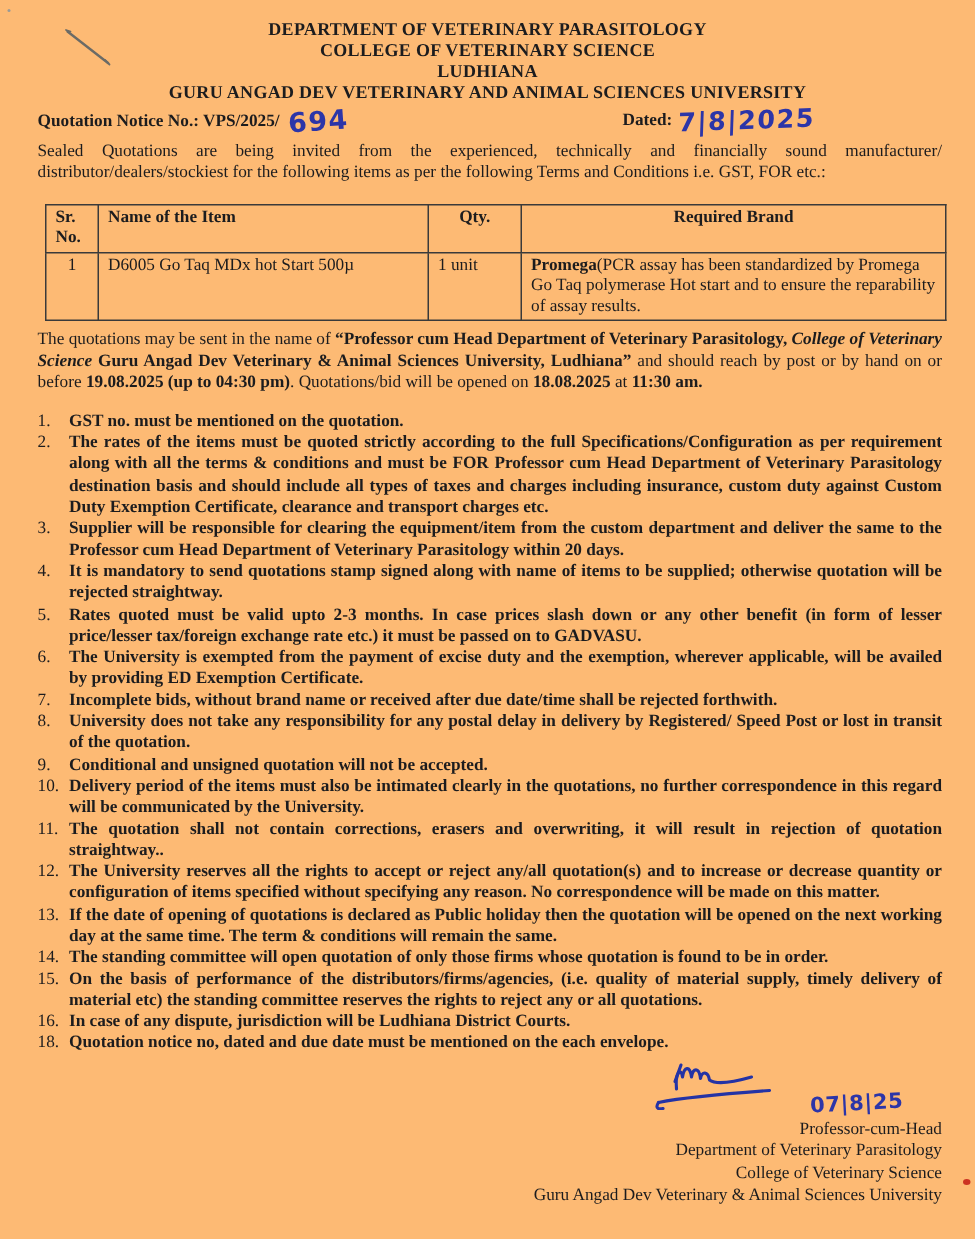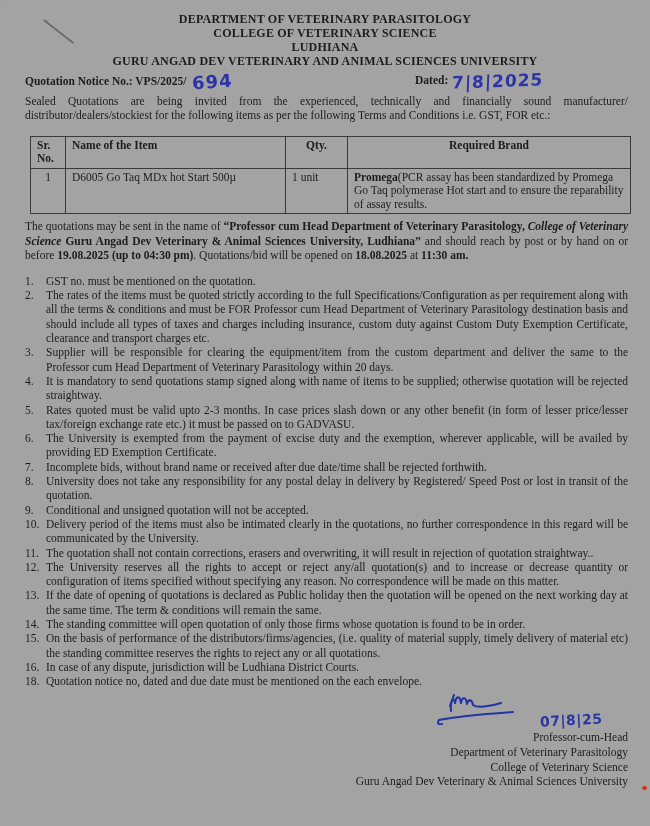--- a/index.html
+++ b/index.html
@@ -1,19 +1,19 @@
 <!DOCTYPE html>
 <html><head>
 <meta charset="utf-8">
 <style>
   html,body{margin:0;padding:0;}
   body{background:#d8d8d8;font-family:"Liberation Serif",serif;}
   .page{
     position:relative;width:650px;height:826px;margin:0 auto;
-    background:#a3a3a3;color:#1c1c1e;overflow:hidden;box-sizing:border-box;
+    background:#fdba74;color:#1c1c1e;overflow:hidden;box-sizing:border-box;
   }
   
   .hdr{margin-top:12px;text-align:center;font-weight:bold;font-size:12px;line-height:14px;letter-spacing:.2px;}
   .hdr div{margin:0;}
   .notice-title{display:inline-block;border-bottom:1.6px solid #1c1c1e;padding:0 2px 0 2px;margin-top:.5px;}
   
   .meta{position:relative;margin:3px 22px 0 25px;height:22px;font-size:11.5px;}
   .meta .lbl{font-weight:bold;}
   .dated{position:absolute;left:390px;top:0;}
   .hand{font-family:"DejaVu Sans",sans-serif;color:#2c35a8;font-weight:bold;}
@@ -30,21 +30,21 @@
   th.h-qty,th.h-brand{text-align:center;}
   td.d-sr{text-align:center;}
   .b{font-weight:bold;}
   .bi{font-weight:bold;font-style:italic;}
   
   .addr{margin:5px 22px 1px 25px;font-size:11.5px;line-height:14.6px;text-align:justify;}
   
   .terms{margin:11px 22px 0 25px;font-size:11.5px;line-height:14.3px;}
   .term{display:flex;}
   .tnum{flex:0 0 21px;}
-  .ttext{flex:1;text-align:justify;}
+  .ttext{flex:1;text-align:justify;font-weight:bold;}
   
   .signblock{margin-top:3px;padding-right:22px;text-align:right;}
   .sig-svg{display:inline-block;margin-right:14px;}
   .sig-date{font-family:"DejaVu Sans",sans-serif;color:#2c35a8;font-weight:bold;font-size:14px;
     display:inline-block;transform:rotate(-3deg);letter-spacing:.5px;margin:-8px 26px 0 0;}
   .sig-lines{font-size:11.5px;line-height:14.6px;margin-top:1px;}
   
   .pen-stroke{position:absolute;left:0;top:0;}
   .speck{position:absolute;left:5px;top:6px;width:2px;height:2px;background:#9a9a96;border-radius:50%;}
   .red-dot{position:absolute;left:642px;top:786px;width:5px;height:4px;background:#cc3322;border-radius:50%;}

